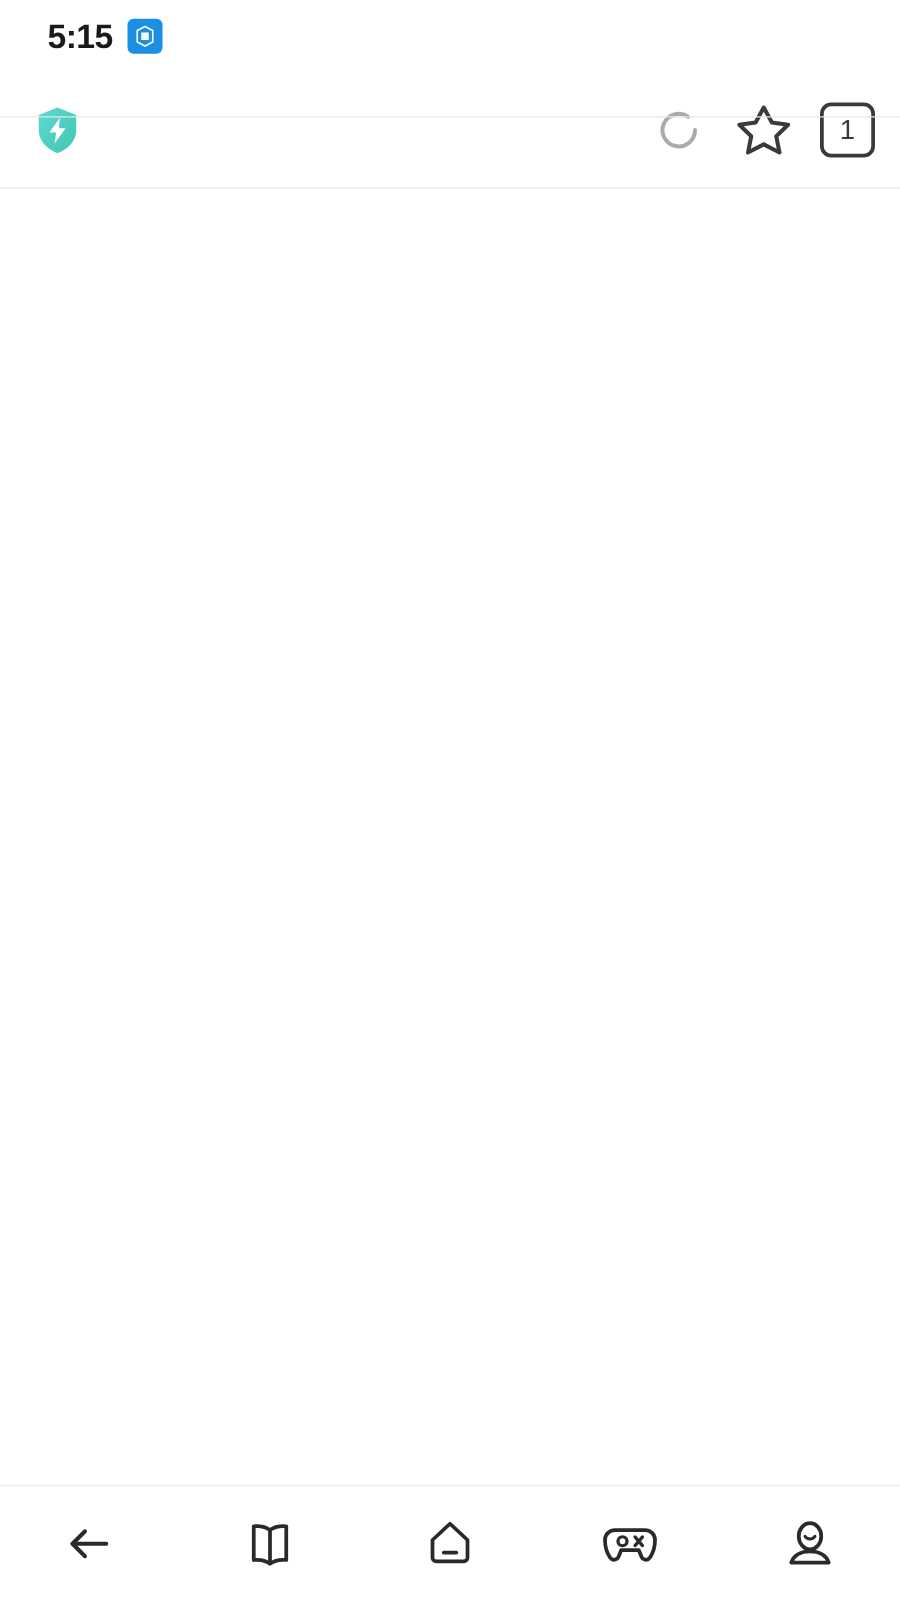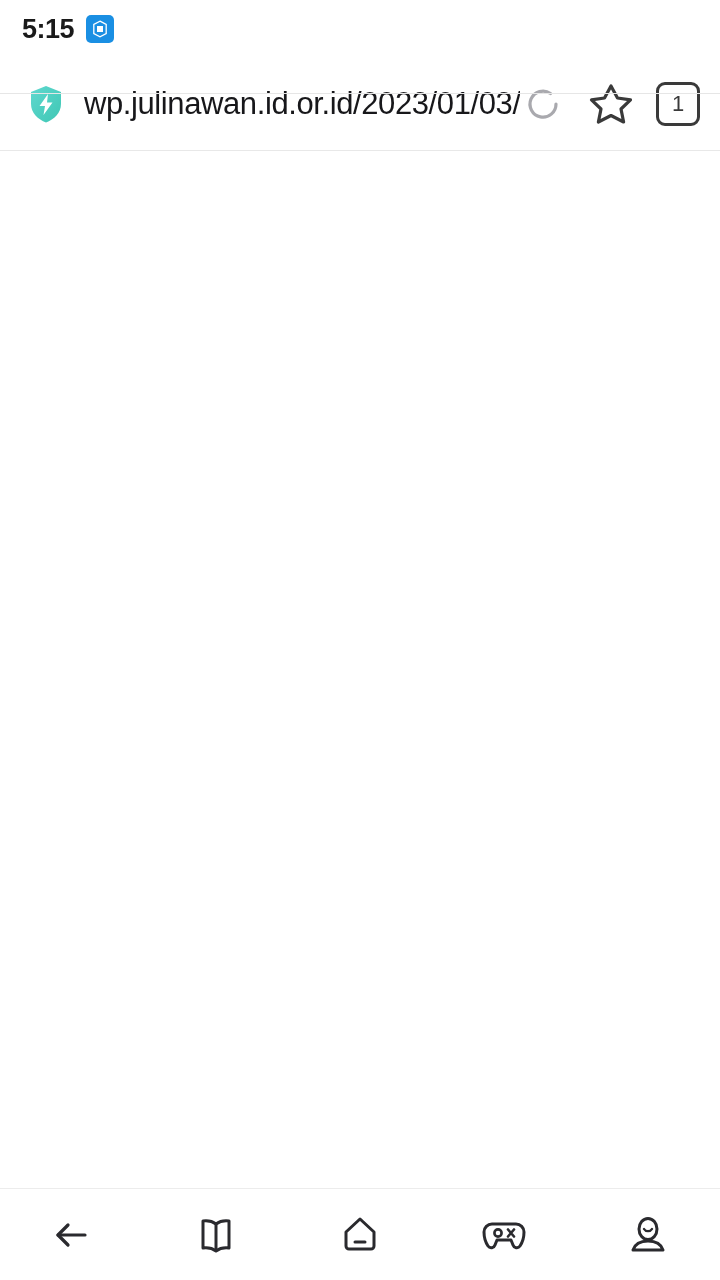--- a/index.html
+++ b/index.html
@@ -8,21 +8,21 @@
     font-family:"Liberation Sans", sans-serif;
     background:#ffffff;
     overflow:hidden;
     position:relative;
   }
 
   
   .status-bar{
     height:58px; width:100%;
     display:flex; align-items:center;
-    padding:0 18px 0 22px;
+    padding:0 18px 0 38px;
     background:#ffffff;
   }
   .status-left{ display:flex; align-items:center; gap:12px; }
   .status-time{
     font-size:27px; font-weight:bold; color:#1a1a1a;
     letter-spacing:-0.5px;
   }
   .mi-badge{
     width:28px;height:28px;border-radius:5px;background:#1a8fe3;
     display:flex;align-items:center;justify-content:center;
@@ -109,21 +109,20 @@
       <defs>
         <linearGradient id="shieldg" x1="0" y1="0" x2="1" y2="1">
           <stop offset="0%" stop-color="#5fd8cf"></stop>
           <stop offset="100%" stop-color="#3fc7b4"></stop>
         </linearGradient>
       </defs>
       <path d="M22 4 L37 10 V22 C37 31 30 37.5 22 40.5 C14 37.5 7 31 7 22 V10 Z" fill="url(#shieldg)"></path>
       <path d="M24 12 L15.5 24 H21 L19.5 33 L28.5 20.5 H23 Z" fill="#ffffff"></path>
     </svg>
   </span>
-  <span class="url-text">wp.julinawan.id.or.id/2023/01/03/</span>
   <span class="url-actions">
     <span class="icon-btn">
       <svg width="44" height="44" viewBox="0 0 44 44">
         <path d="M35 22 A13 13 0 1 1 29.5 11.5" fill="none" stroke="#a9a9ae" stroke-width="3.2" stroke-linecap="round"></path>
       </svg>
     </span>
     <span class="icon-btn">
       <svg width="46" height="46" viewBox="0 0 46 46">
         <path d="M23 5 L29.5 17 L42.5 18.8 L33 28 L35.6 41 L23 34.5 L10.4 41 L13 28 L3.5 18.8 L16.5 17 Z" fill="none" stroke="#3a3a3a" stroke-width="3.2" stroke-linejoin="round"></path>
       </svg>

